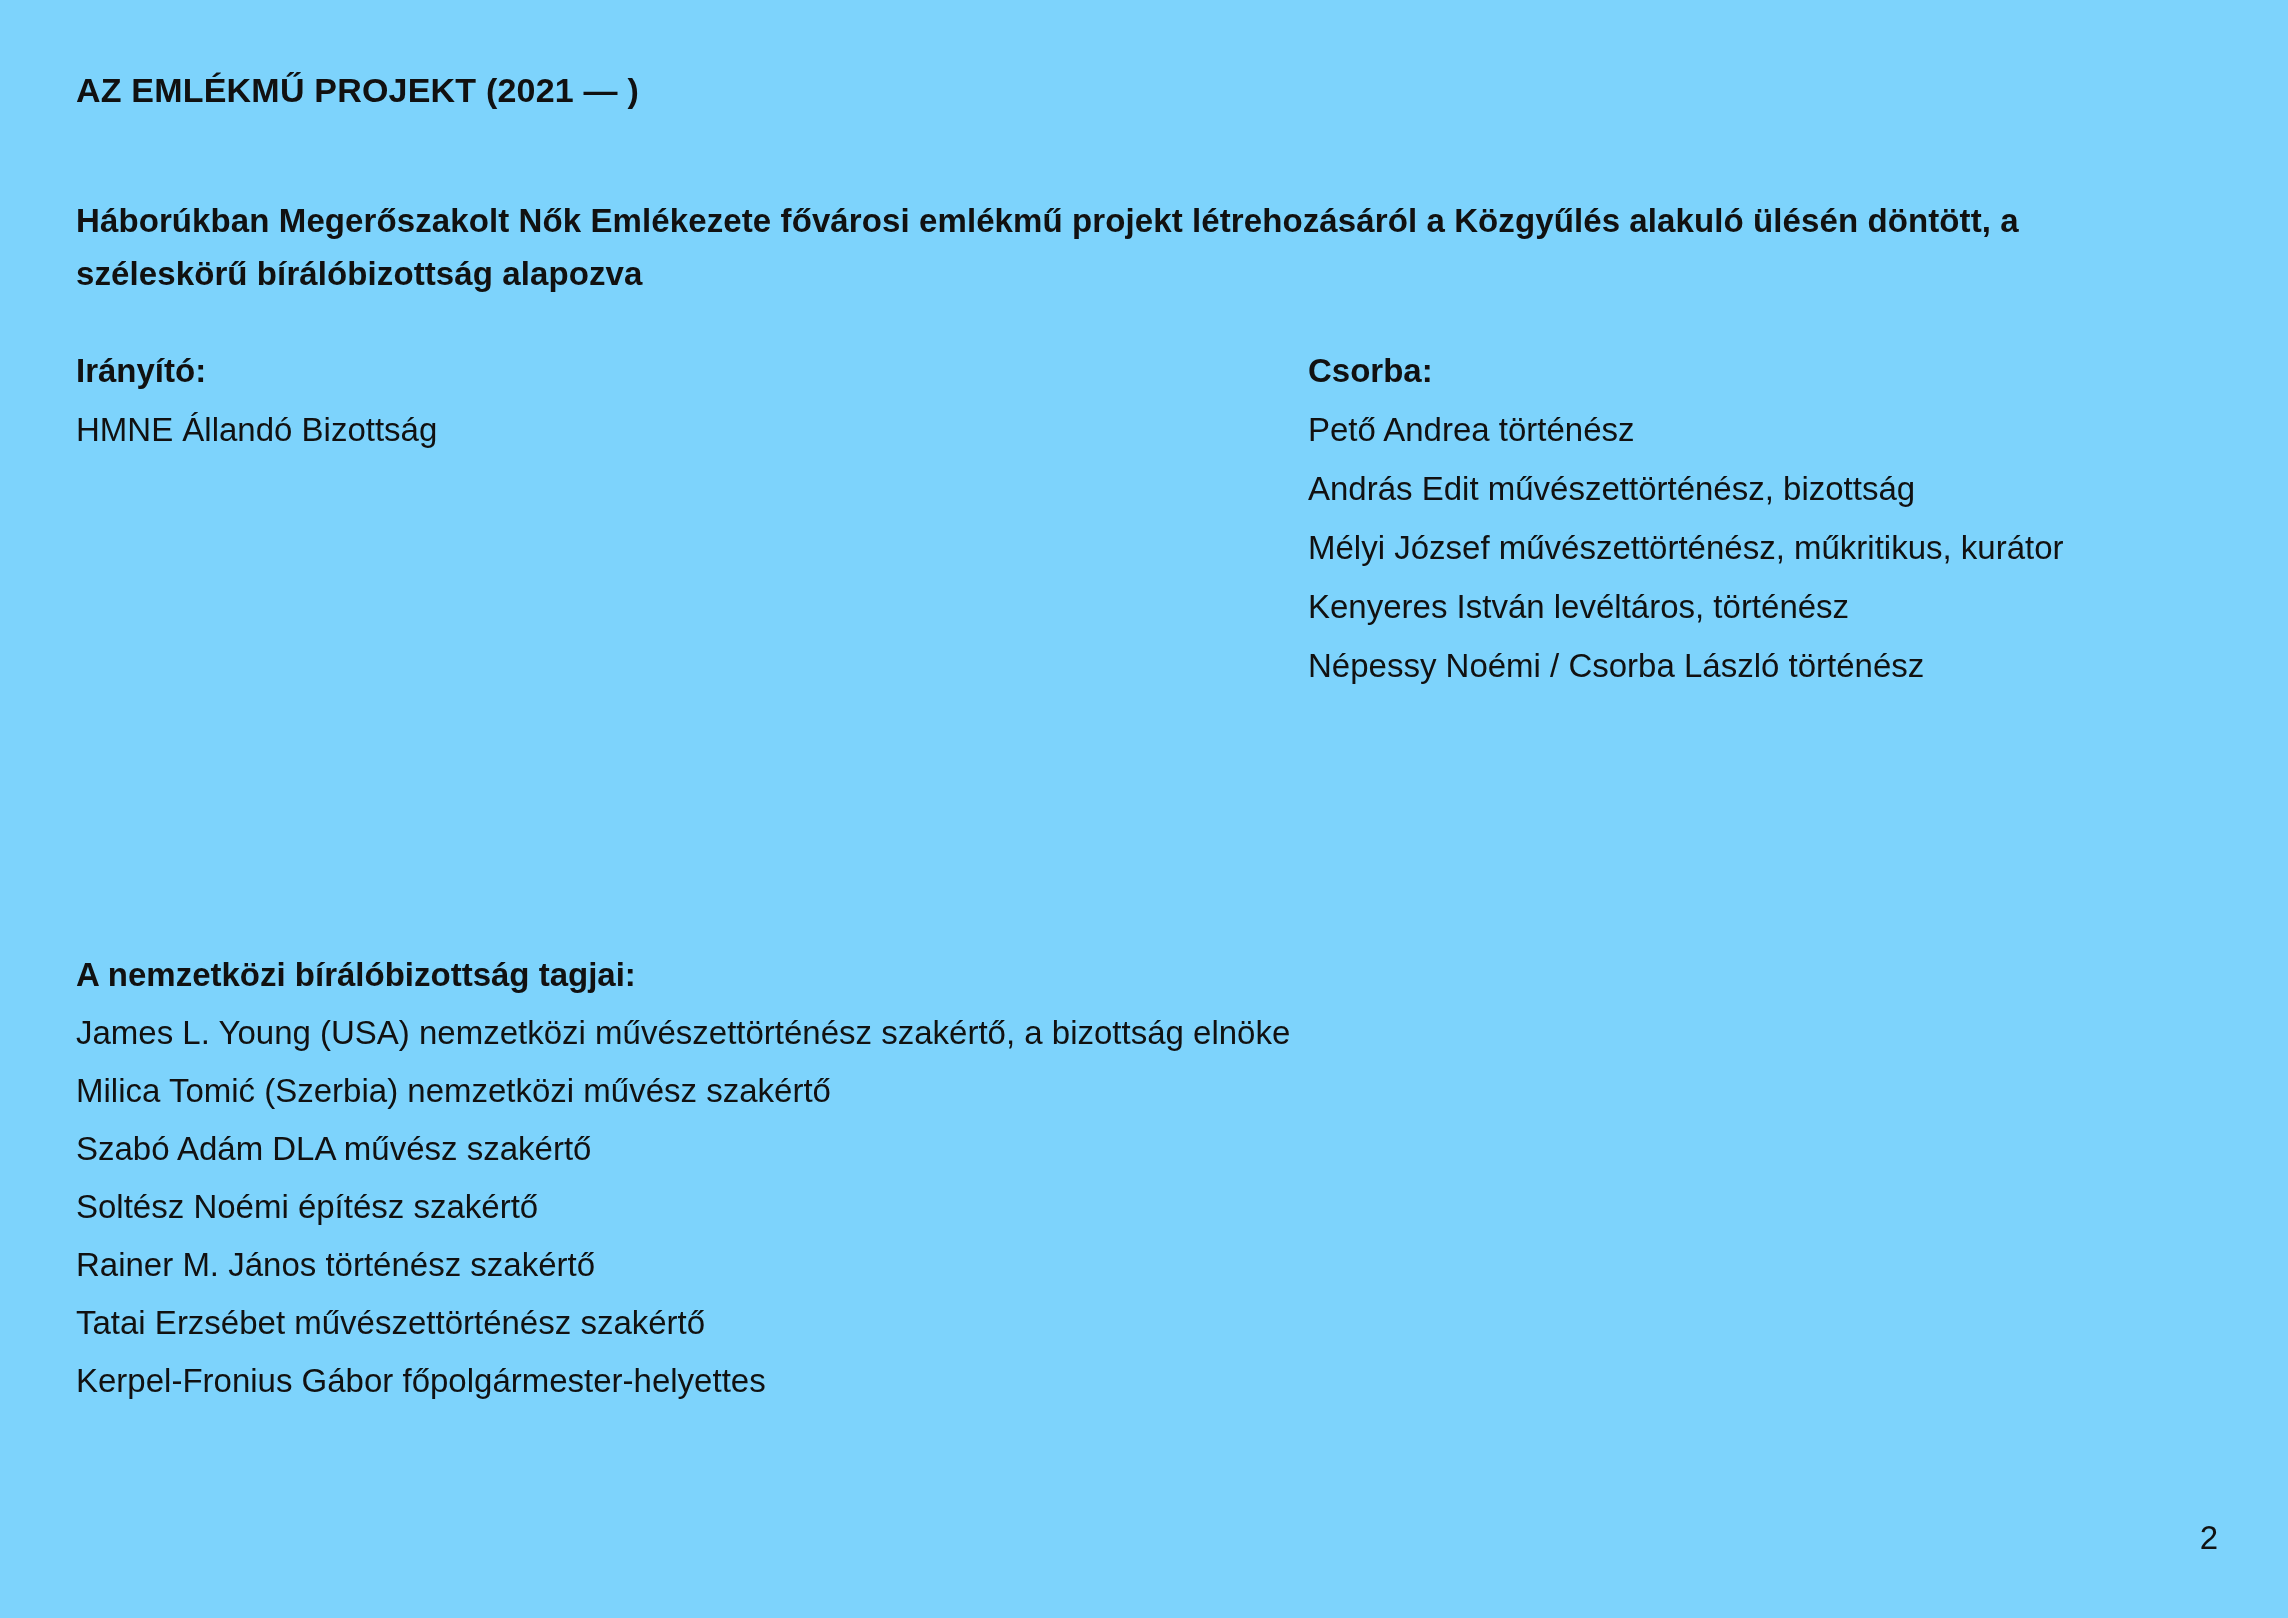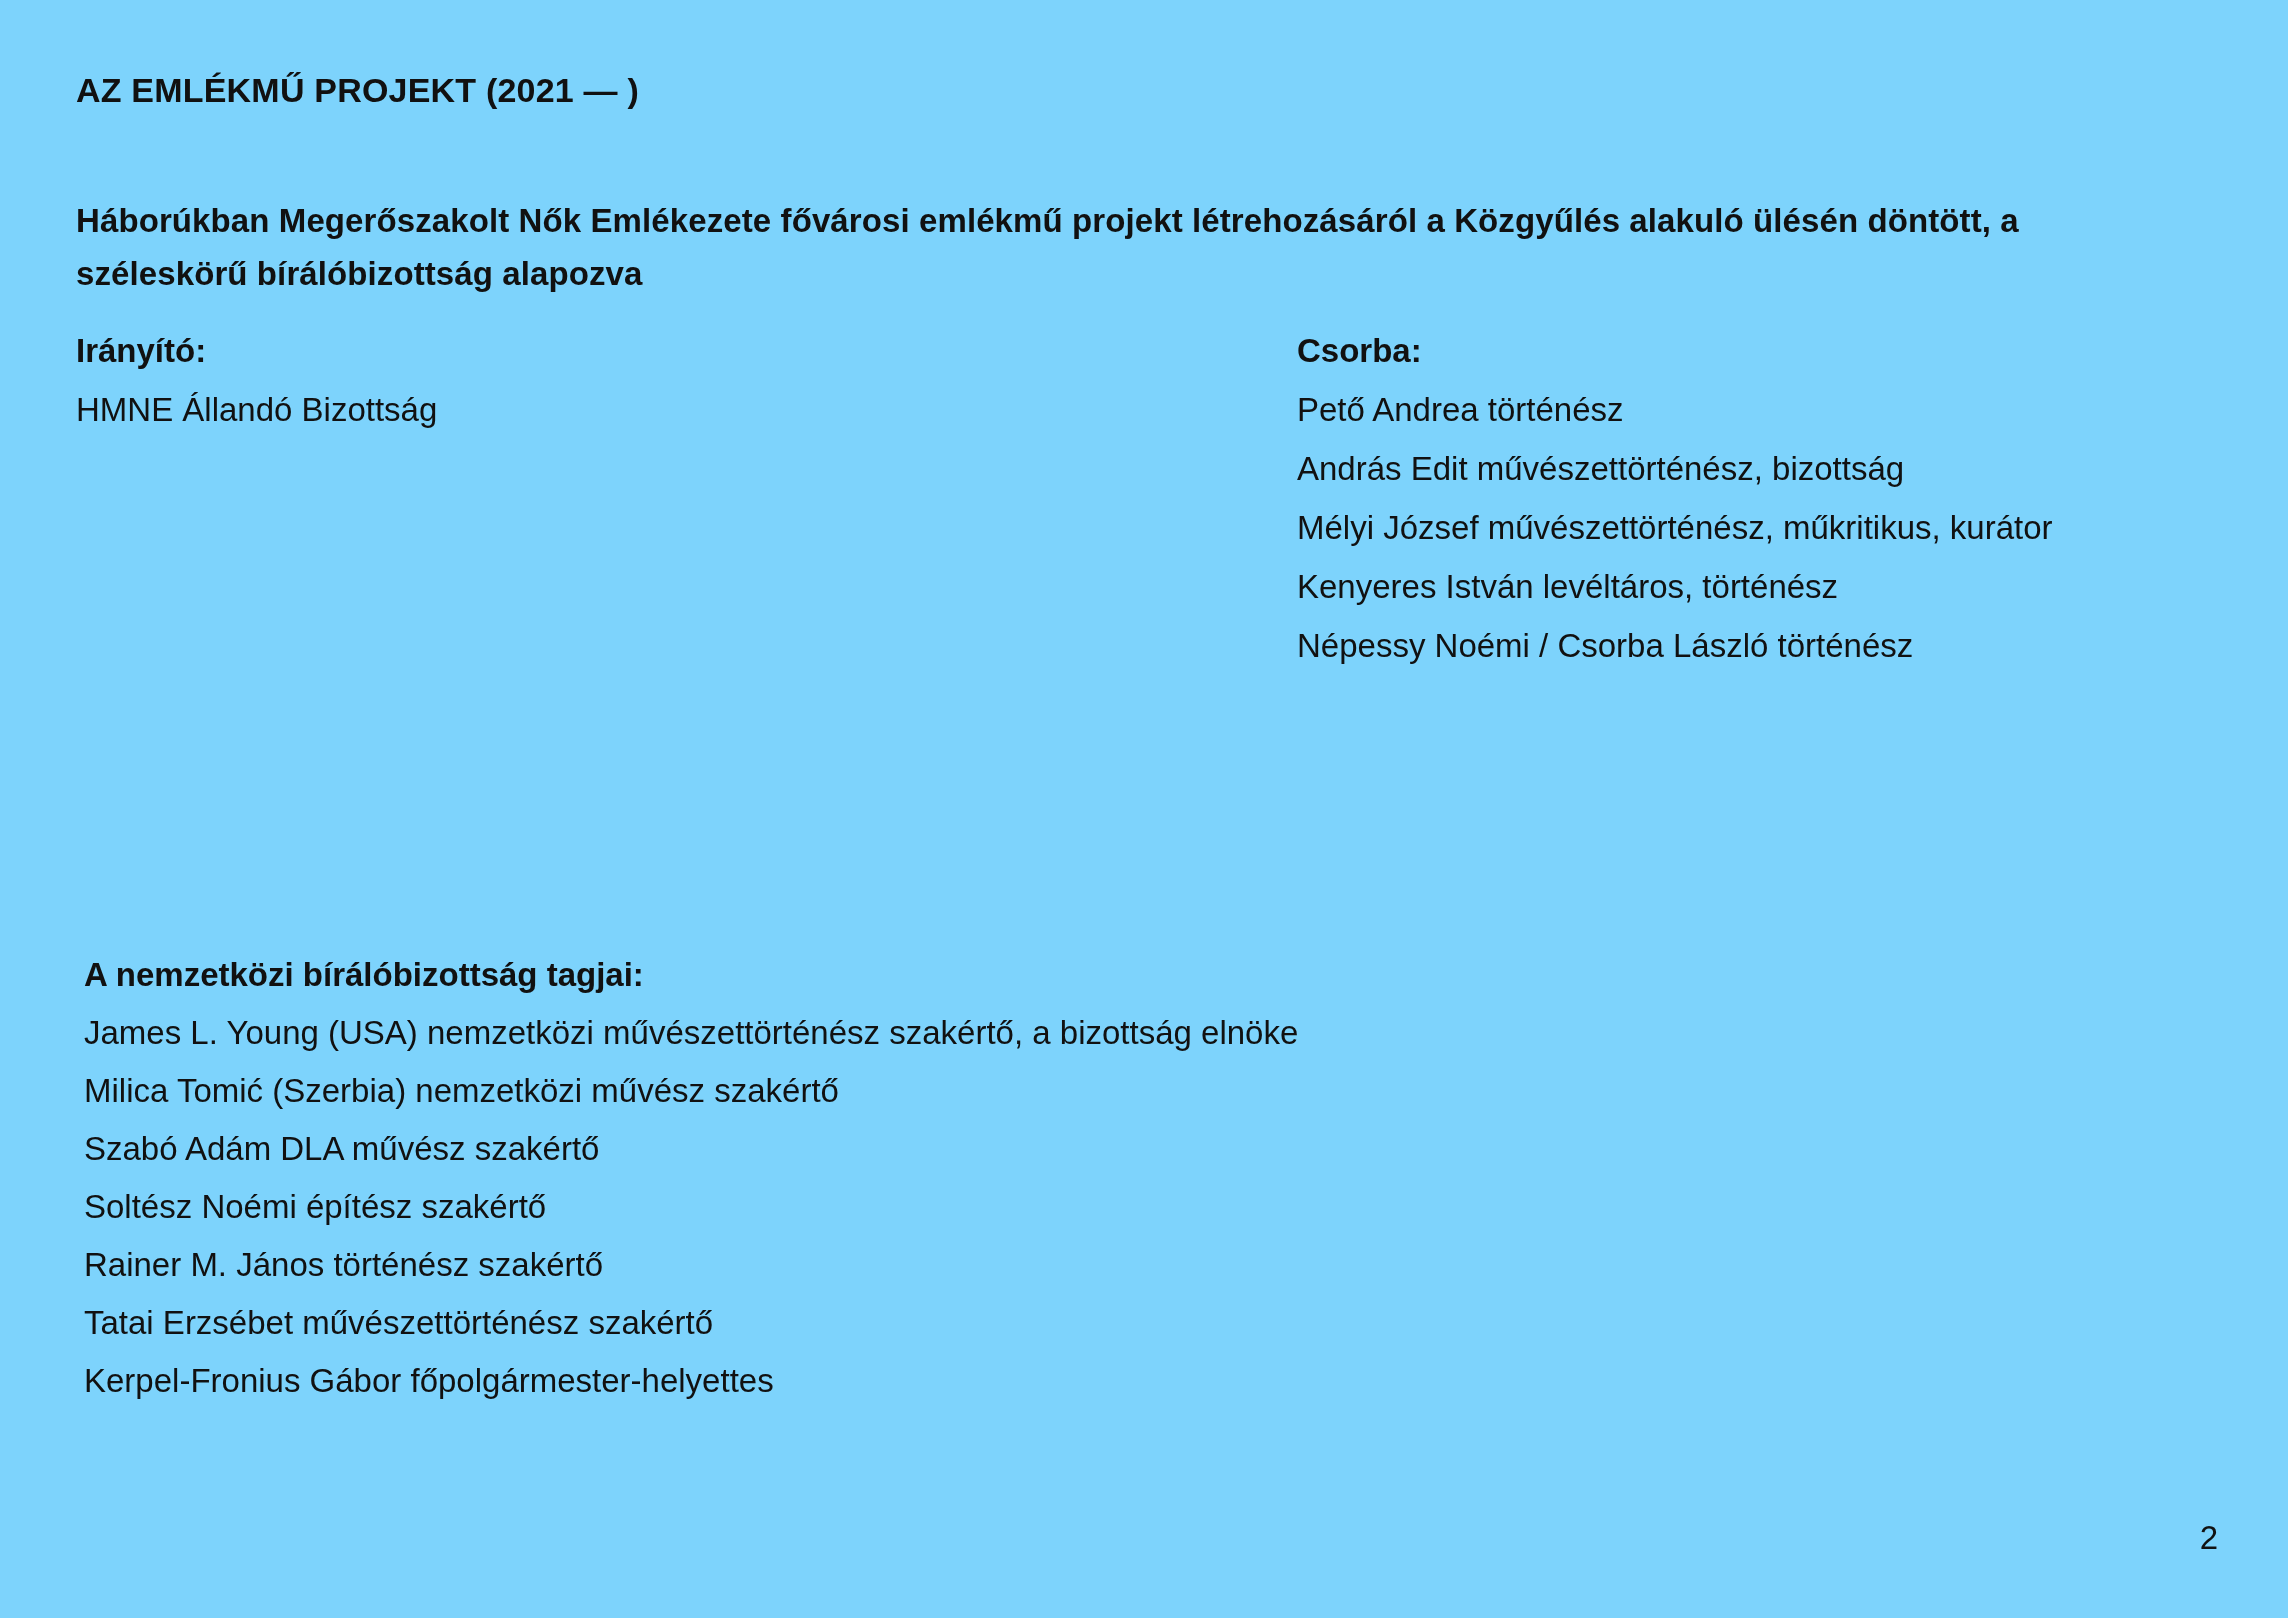--- a/index.html
+++ b/index.html
@@ -37,45 +37,46 @@
     font-weight: 700;
     line-height: 53px;
     letter-spacing: 0.1px;
   }
   .lead .lead-line {
     white-space: nowrap;
   }
   .columns {
     position: absolute;
     left: 76px;
-    top: 321px;
+    top: 341px;
     right: 65px;
     display: flex;
     align-items: flex-start;
+    gap: 11px;
   }
   .col-left {
     width: 1221px;
     flex: 0 0 1221px;
   }
   .col-right {
     flex: 1 1 auto;
   }
   .line {
     line-height: 59px;
     white-space: nowrap;
   }
   .jury .line {
     line-height: 58px;
   }
   .label {
     font-weight: 700;
   }
   .jury {
     position: absolute;
-    left: 84px;
+    left: 76px;
     top: 946px;
   }
   .page-number {
     position: absolute;
     top: 1521px;
     right: 71px;
     line-height: 1;
     font-size: 33px;
   }
 </style>

